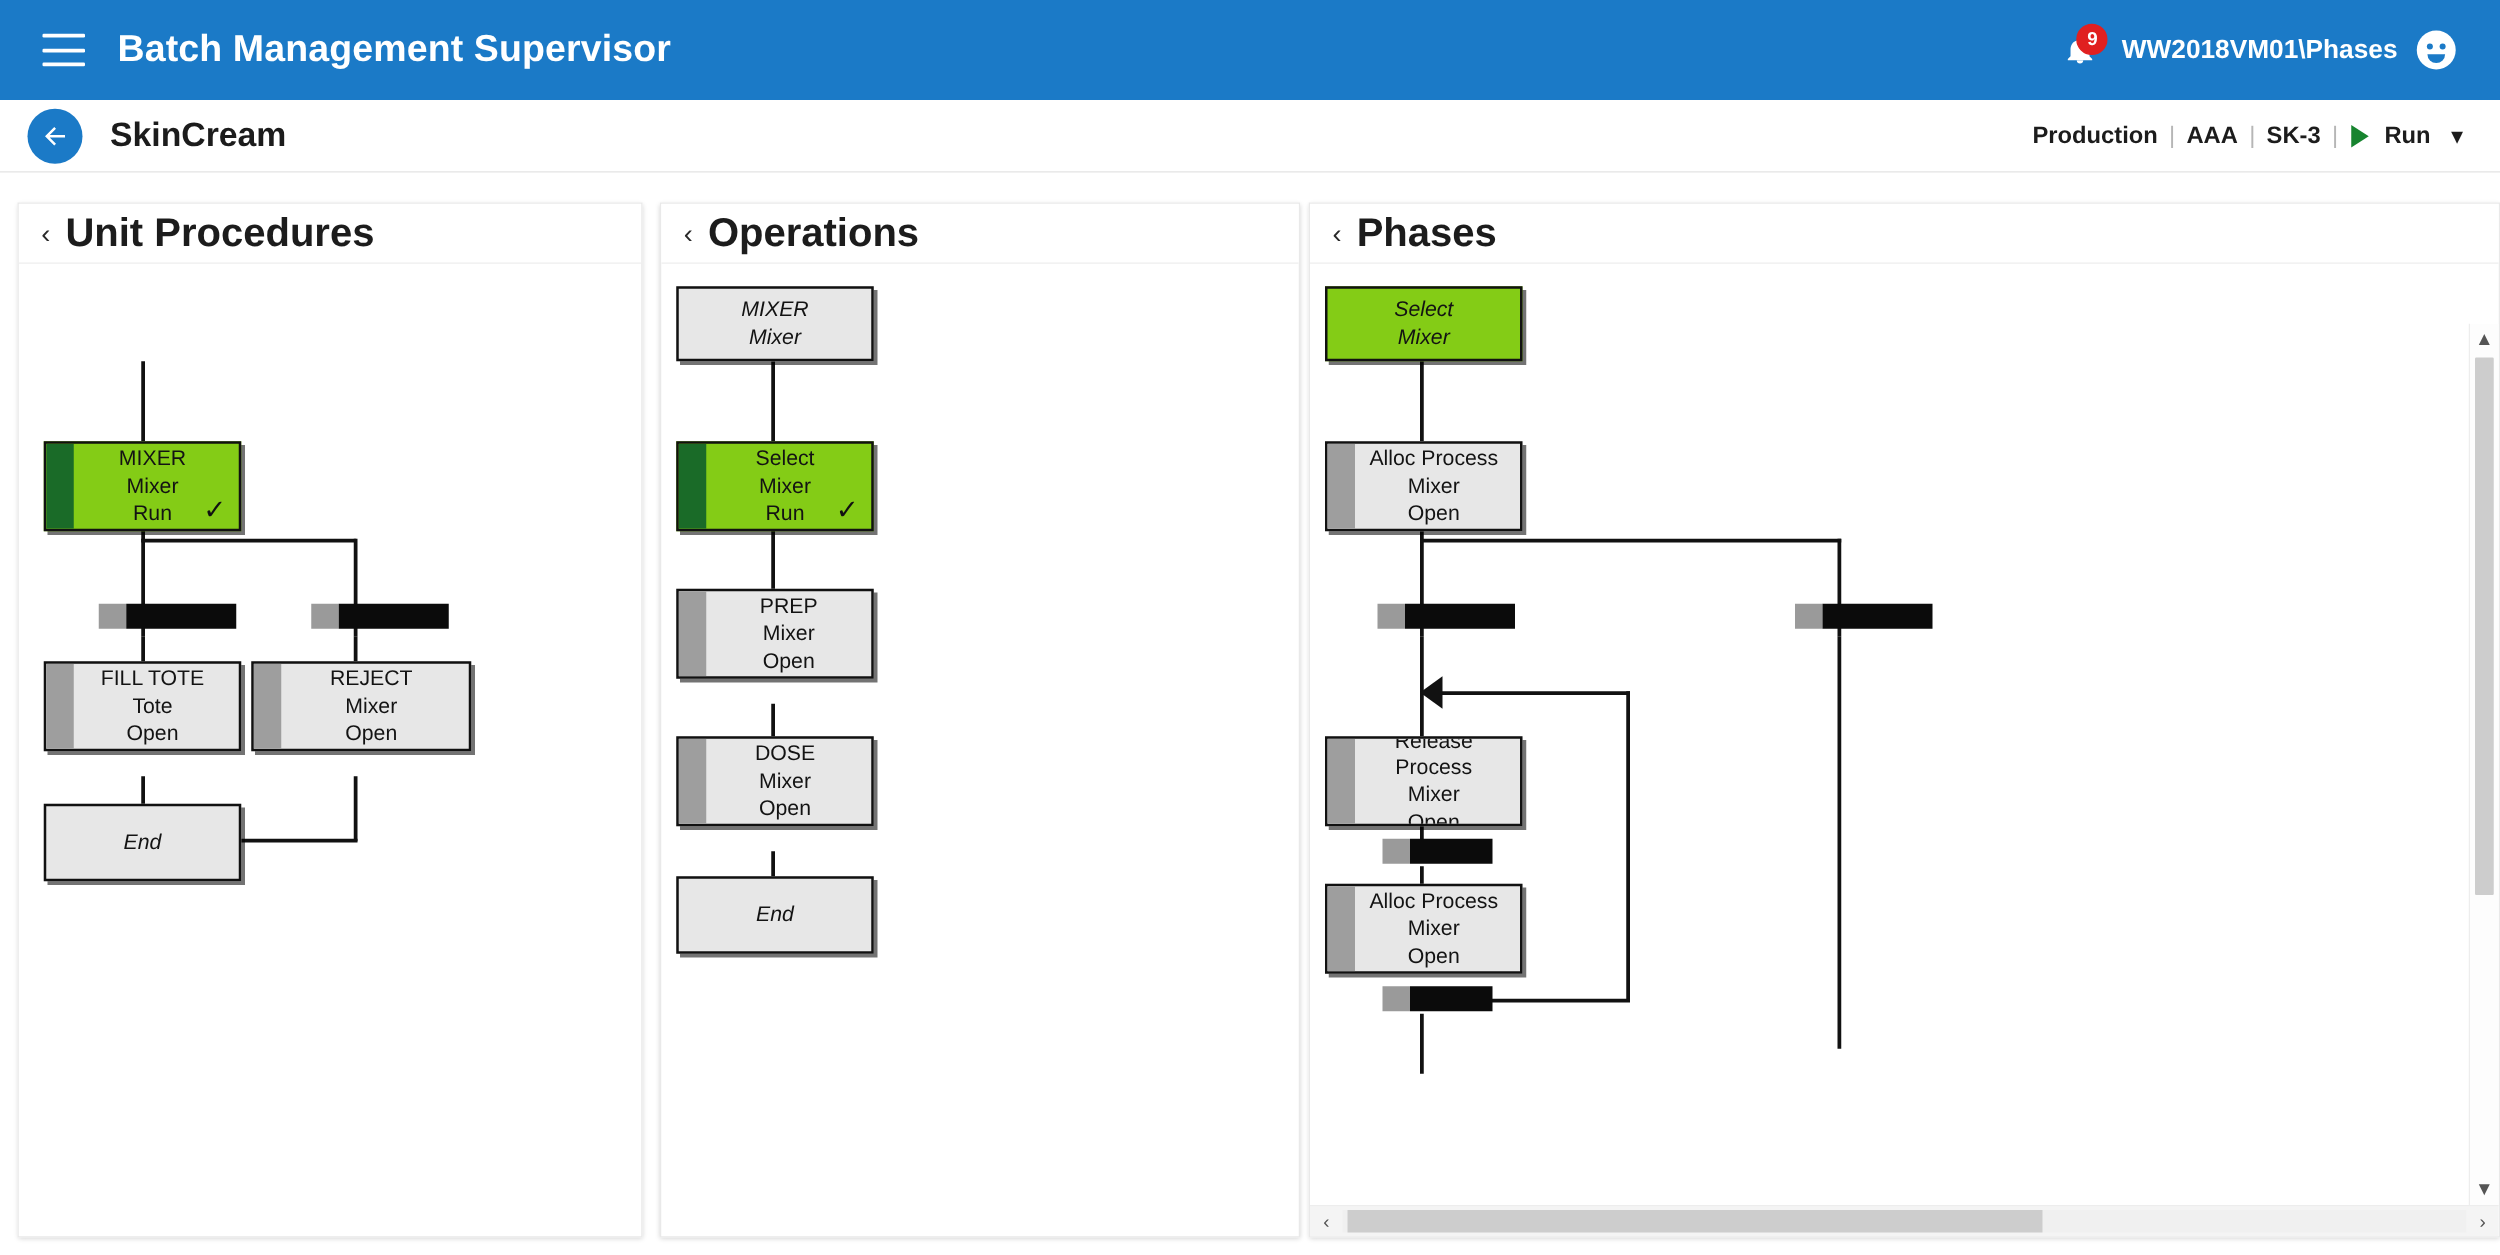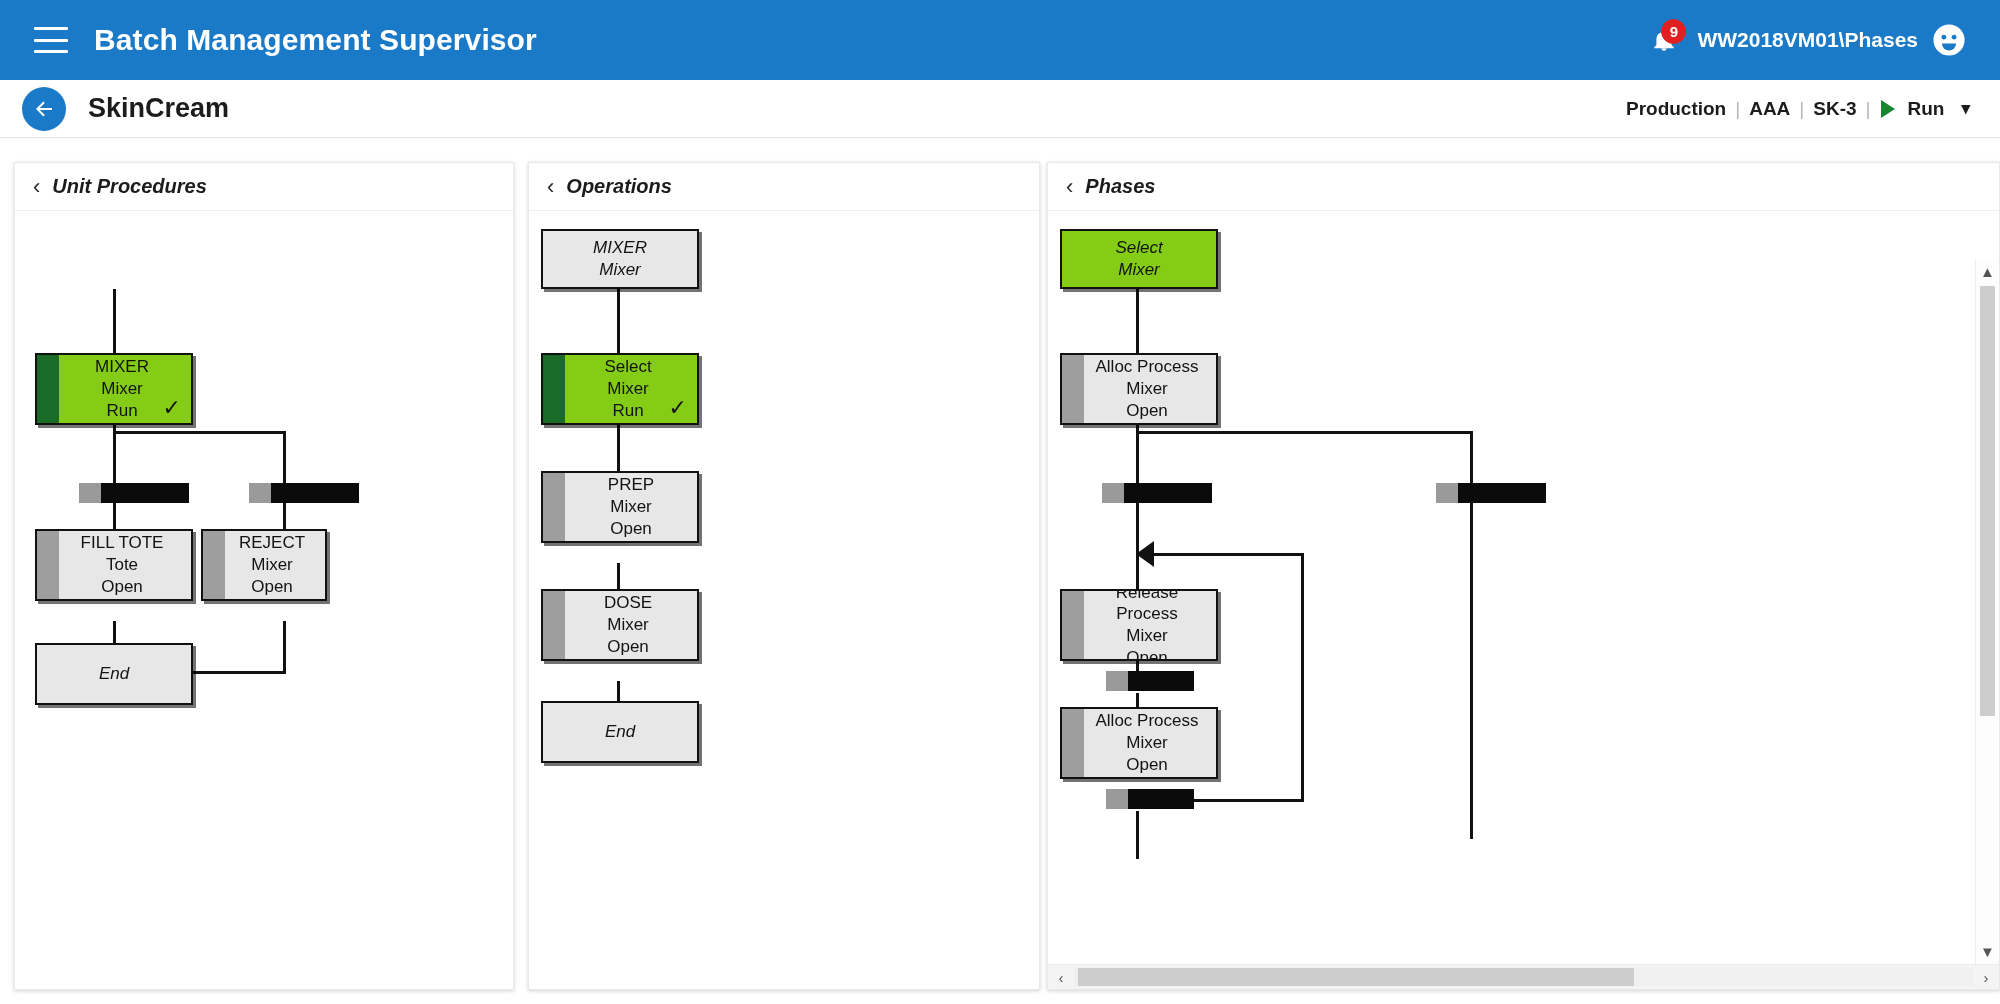--- a/index.html
+++ b/index.html
@@ -62,21 +62,21 @@
   }
   #panel-unit  { left: 14px;   width: 500px;  height: 828px; }
   #panel-ops   { left: 528px;  width: 512px;  height: 828px; }
   #panel-phase { left: 1047px; width: 953px;  height: 828px; }
 
   .panel-head {
     height: 48px; display: flex; align-items: center; padding-left: 18px;
     border-bottom: 1px solid #eeeeee; background: #fff;
   }
   .panel-head .bk { font-size: 22px; color: #2a2a2a; margin-right: 12px; cursor: pointer; }
-  .panel-head .ttl { font-size: 20px; font-weight: bold; color: #1c1c1c; font-style: italic; }
+  .panel-head .ttl { font-size: 32px; font-weight: bold; color: #1c1c1c; }
   .canvas { position: relative; width: 100%; height: calc(100% - 48px); }
 
   
   .node {
     position: absolute; border: 2px solid #111; background: #e7e7e7;
     box-shadow: 3px 3px 0 rgba(0,0,0,.55);
     display: flex; flex-direction: column; align-items: center;
     justify-content: center; overflow: hidden;
   }
   .node .lines { width: 100%; text-align: center; line-height: 1.28; padding: 0 6px; }
@@ -210,21 +210,21 @@
 
     <div class="node" style="left:20px; top:318px; width:158px; height:72px;">
       <div class="sidebar-bar bar-gray"></div>
       <div class="lines" style="padding-left:22px;">
         <span class="l">FILL TOTE</span>
         <span class="l">Tote</span>
         <span class="l">Open</span>
       </div>
     </div>
 
-    <div class="node" style="left:186px; top:318px; width:126px; height:72px;">
+    <div class="node" style="left:186px; top:318px; width:176px; height:72px;">
       <div class="sidebar-bar bar-gray"></div>
       <div class="lines" style="padding-left:22px;">
         <span class="l">REJECT</span>
         <span class="l">Mixer</span>
         <span class="l">Open</span>
       </div>
     </div>
 
     <div class="node term" style="left:20px; top:432px; width:158px; height:62px;">
       <div class="lines">

